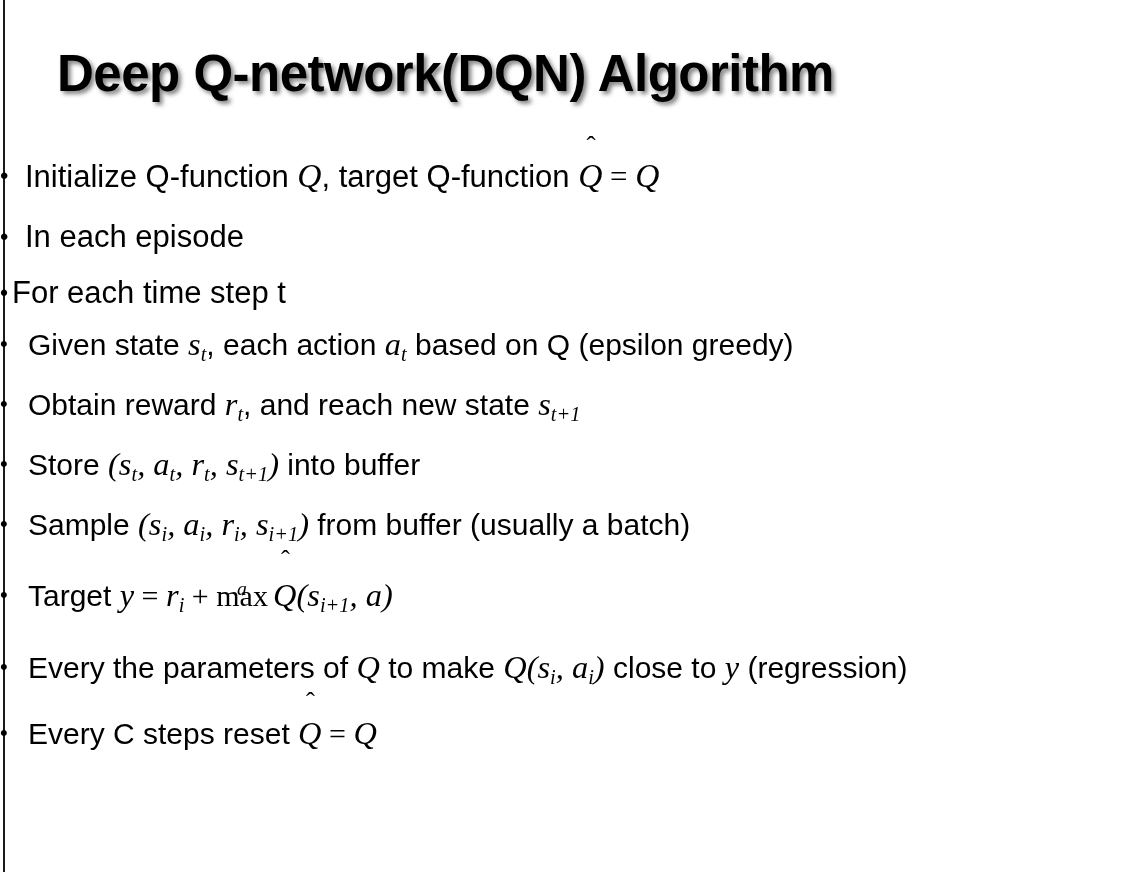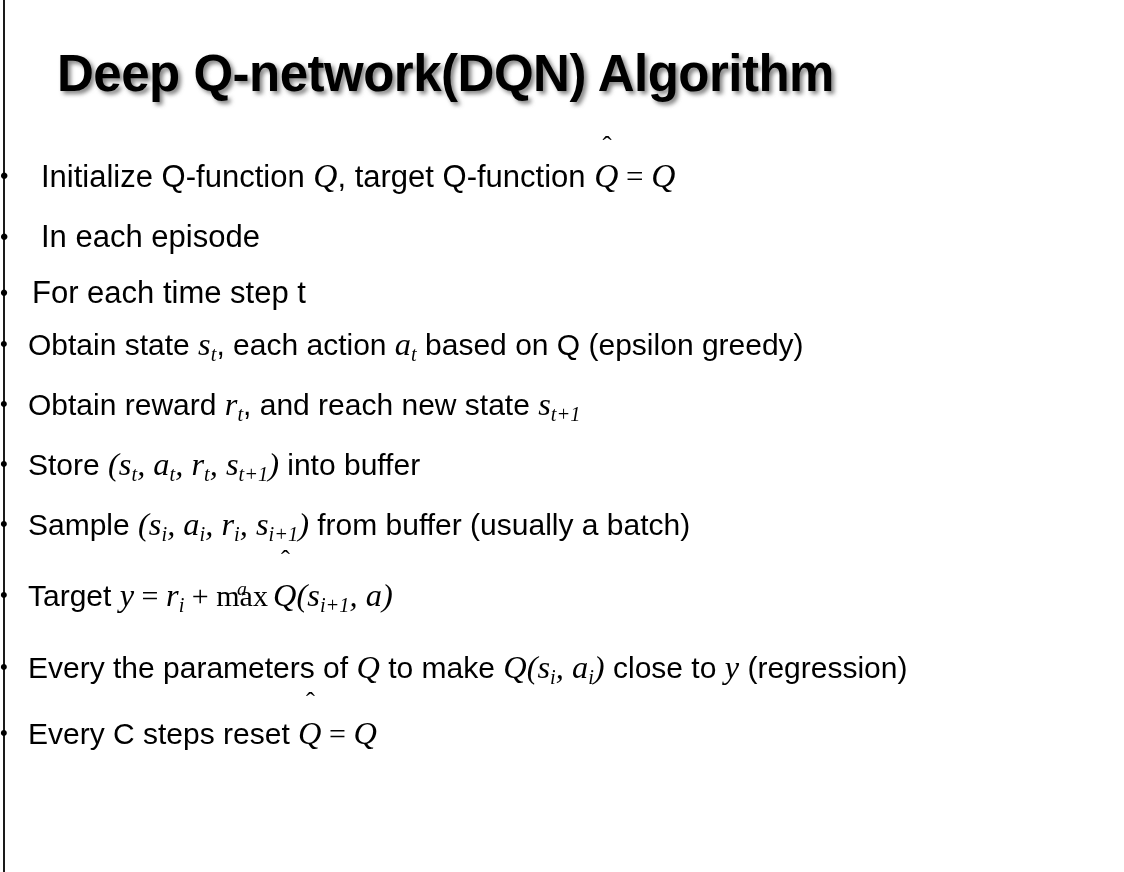--- a/index.html
+++ b/index.html
@@ -59,26 +59,26 @@
     left: 0;
     top: 0;
     line-height: inherit;
   }
   li.item > .txt {
     display: block;
   }
 
   
   .l1 { margin-left: 66px; font-size: 31px; line-height: 60px; }
-  .l1 > li.item > .txt { margin-left: 41px; }
+  .l1 > li.item > .txt { margin-left: 25px; }
   .l1 > li.item > .bullet { font-size: 24px; }
 
   
   .l2 { margin-left: 62px; font-size: 31px; line-height: 52px; }
-  .l2 > li.item > .txt { margin-left: 32px; }
+  .l2 > li.item > .txt { margin-left: 12px; }
   .l2 > li.item > .bullet { font-size: 23px; }
 
   
   .l3 { margin-left: 64px; font-size: 30px; line-height: 50px; }
   .l3 > li.item > .txt { margin-left: 28px; }
   .l3 > li.item > .bullet { font-size: 22px; }
 
   
   .m {
     font-family: "Liberation Serif", serif;
@@ -151,21 +151,21 @@
       <ul class="lvl l2">
         <li class="item">
           <span class="bullet">•</span>
           <span class="txt">For each time step t</span>
         </li>
 
         <ul class="lvl l3">
 
           <li class="item">
             <span class="bullet">•</span>
-            <span class="txt"><span>Obtain state </span><span class="m">s</span><span class="sub">t</span><span>, each action </span><span class="m">a</span><span class="sub">t</span><span> based on Q (epsilon greedy)</span></span>
+            <span class="txt"><span>Given state </span><span class="m">s</span><span class="sub">t</span><span>, each action </span><span class="m">a</span><span class="sub">t</span><span> based on Q (epsilon greedy)</span></span>
           </li>
 
           <li class="item">
             <span class="bullet">•</span>
             <span class="txt nowrapline"><span>Obtain reward </span><span class="m">r</span><span class="sub">t</span><span>, and reach new state </span><span class="m">s</span><span class="sub">t+1</span></span>
           </li>
 
           <li class="item">
             <span class="bullet">•</span>
             <span class="txt nowrapline"><span>Store </span><span class="m">(</span><span class="m">s</span><span class="sub">t</span><span class="m">, </span><span class="m">a</span><span class="sub">t</span><span class="m">, </span><span class="m">r</span><span class="sub">t</span><span class="m">, </span><span class="m">s</span><span class="sub">t+1</span><span class="m">)</span><span> into buffer</span></span>

